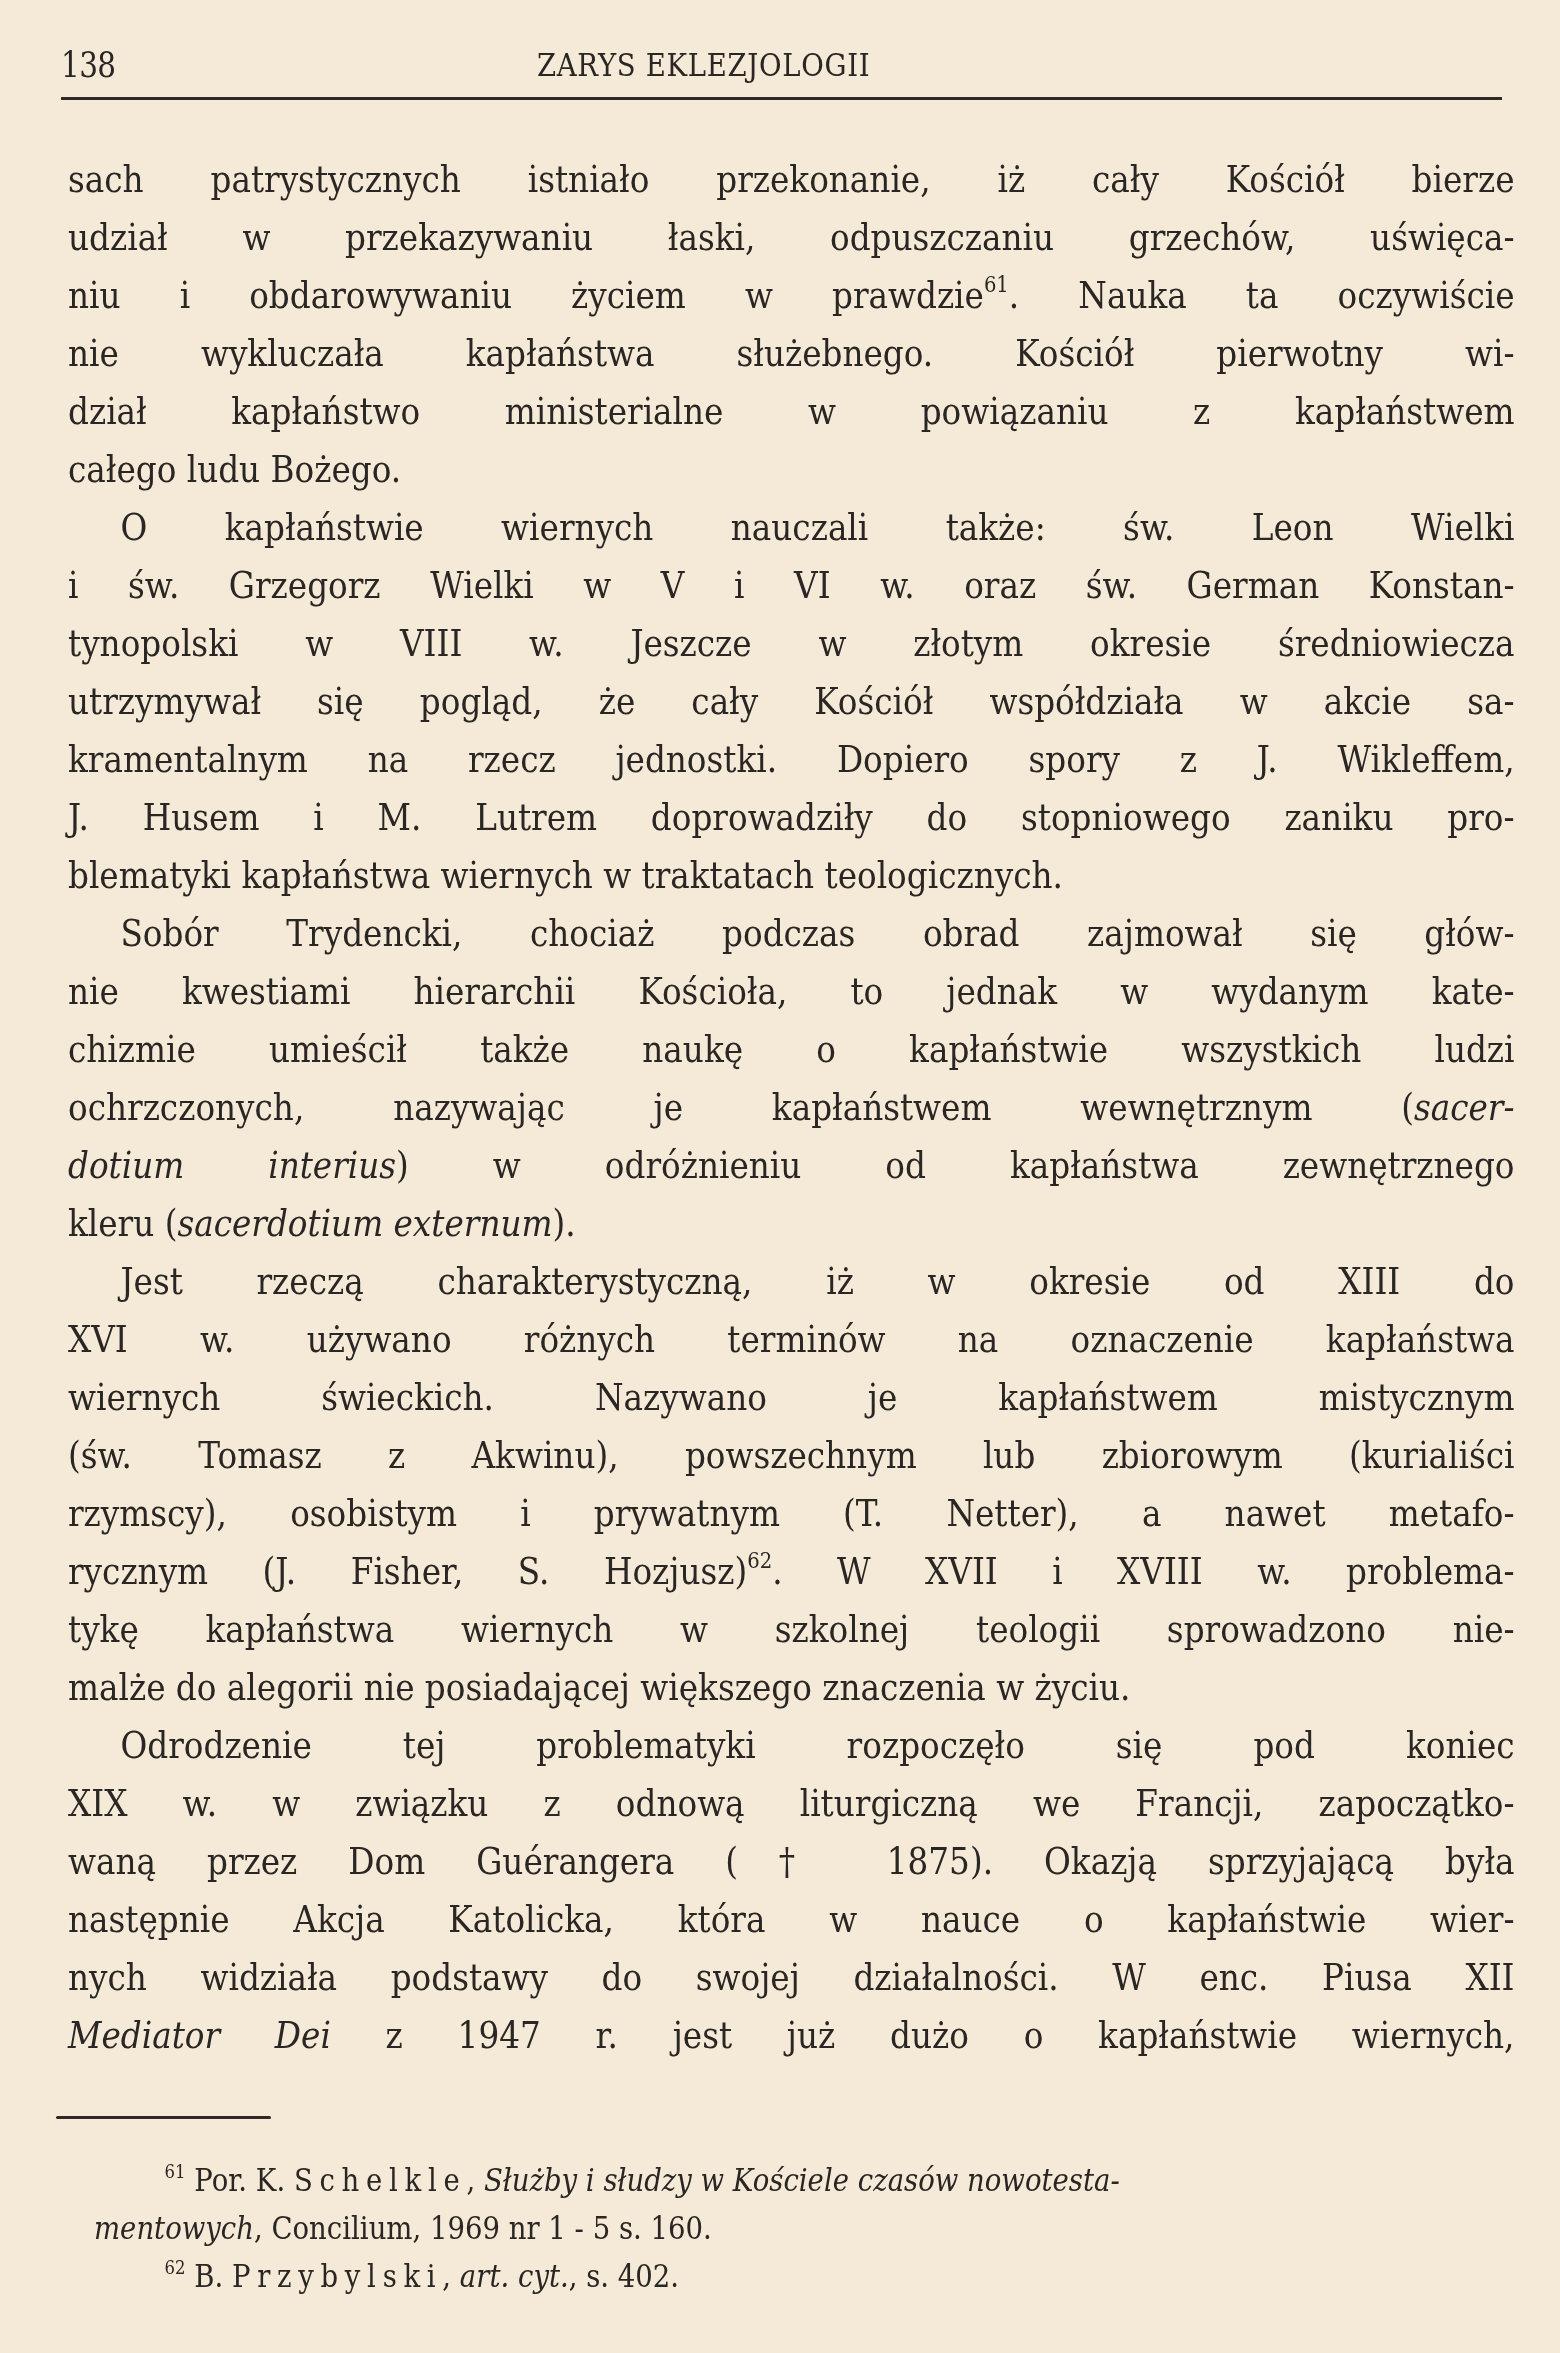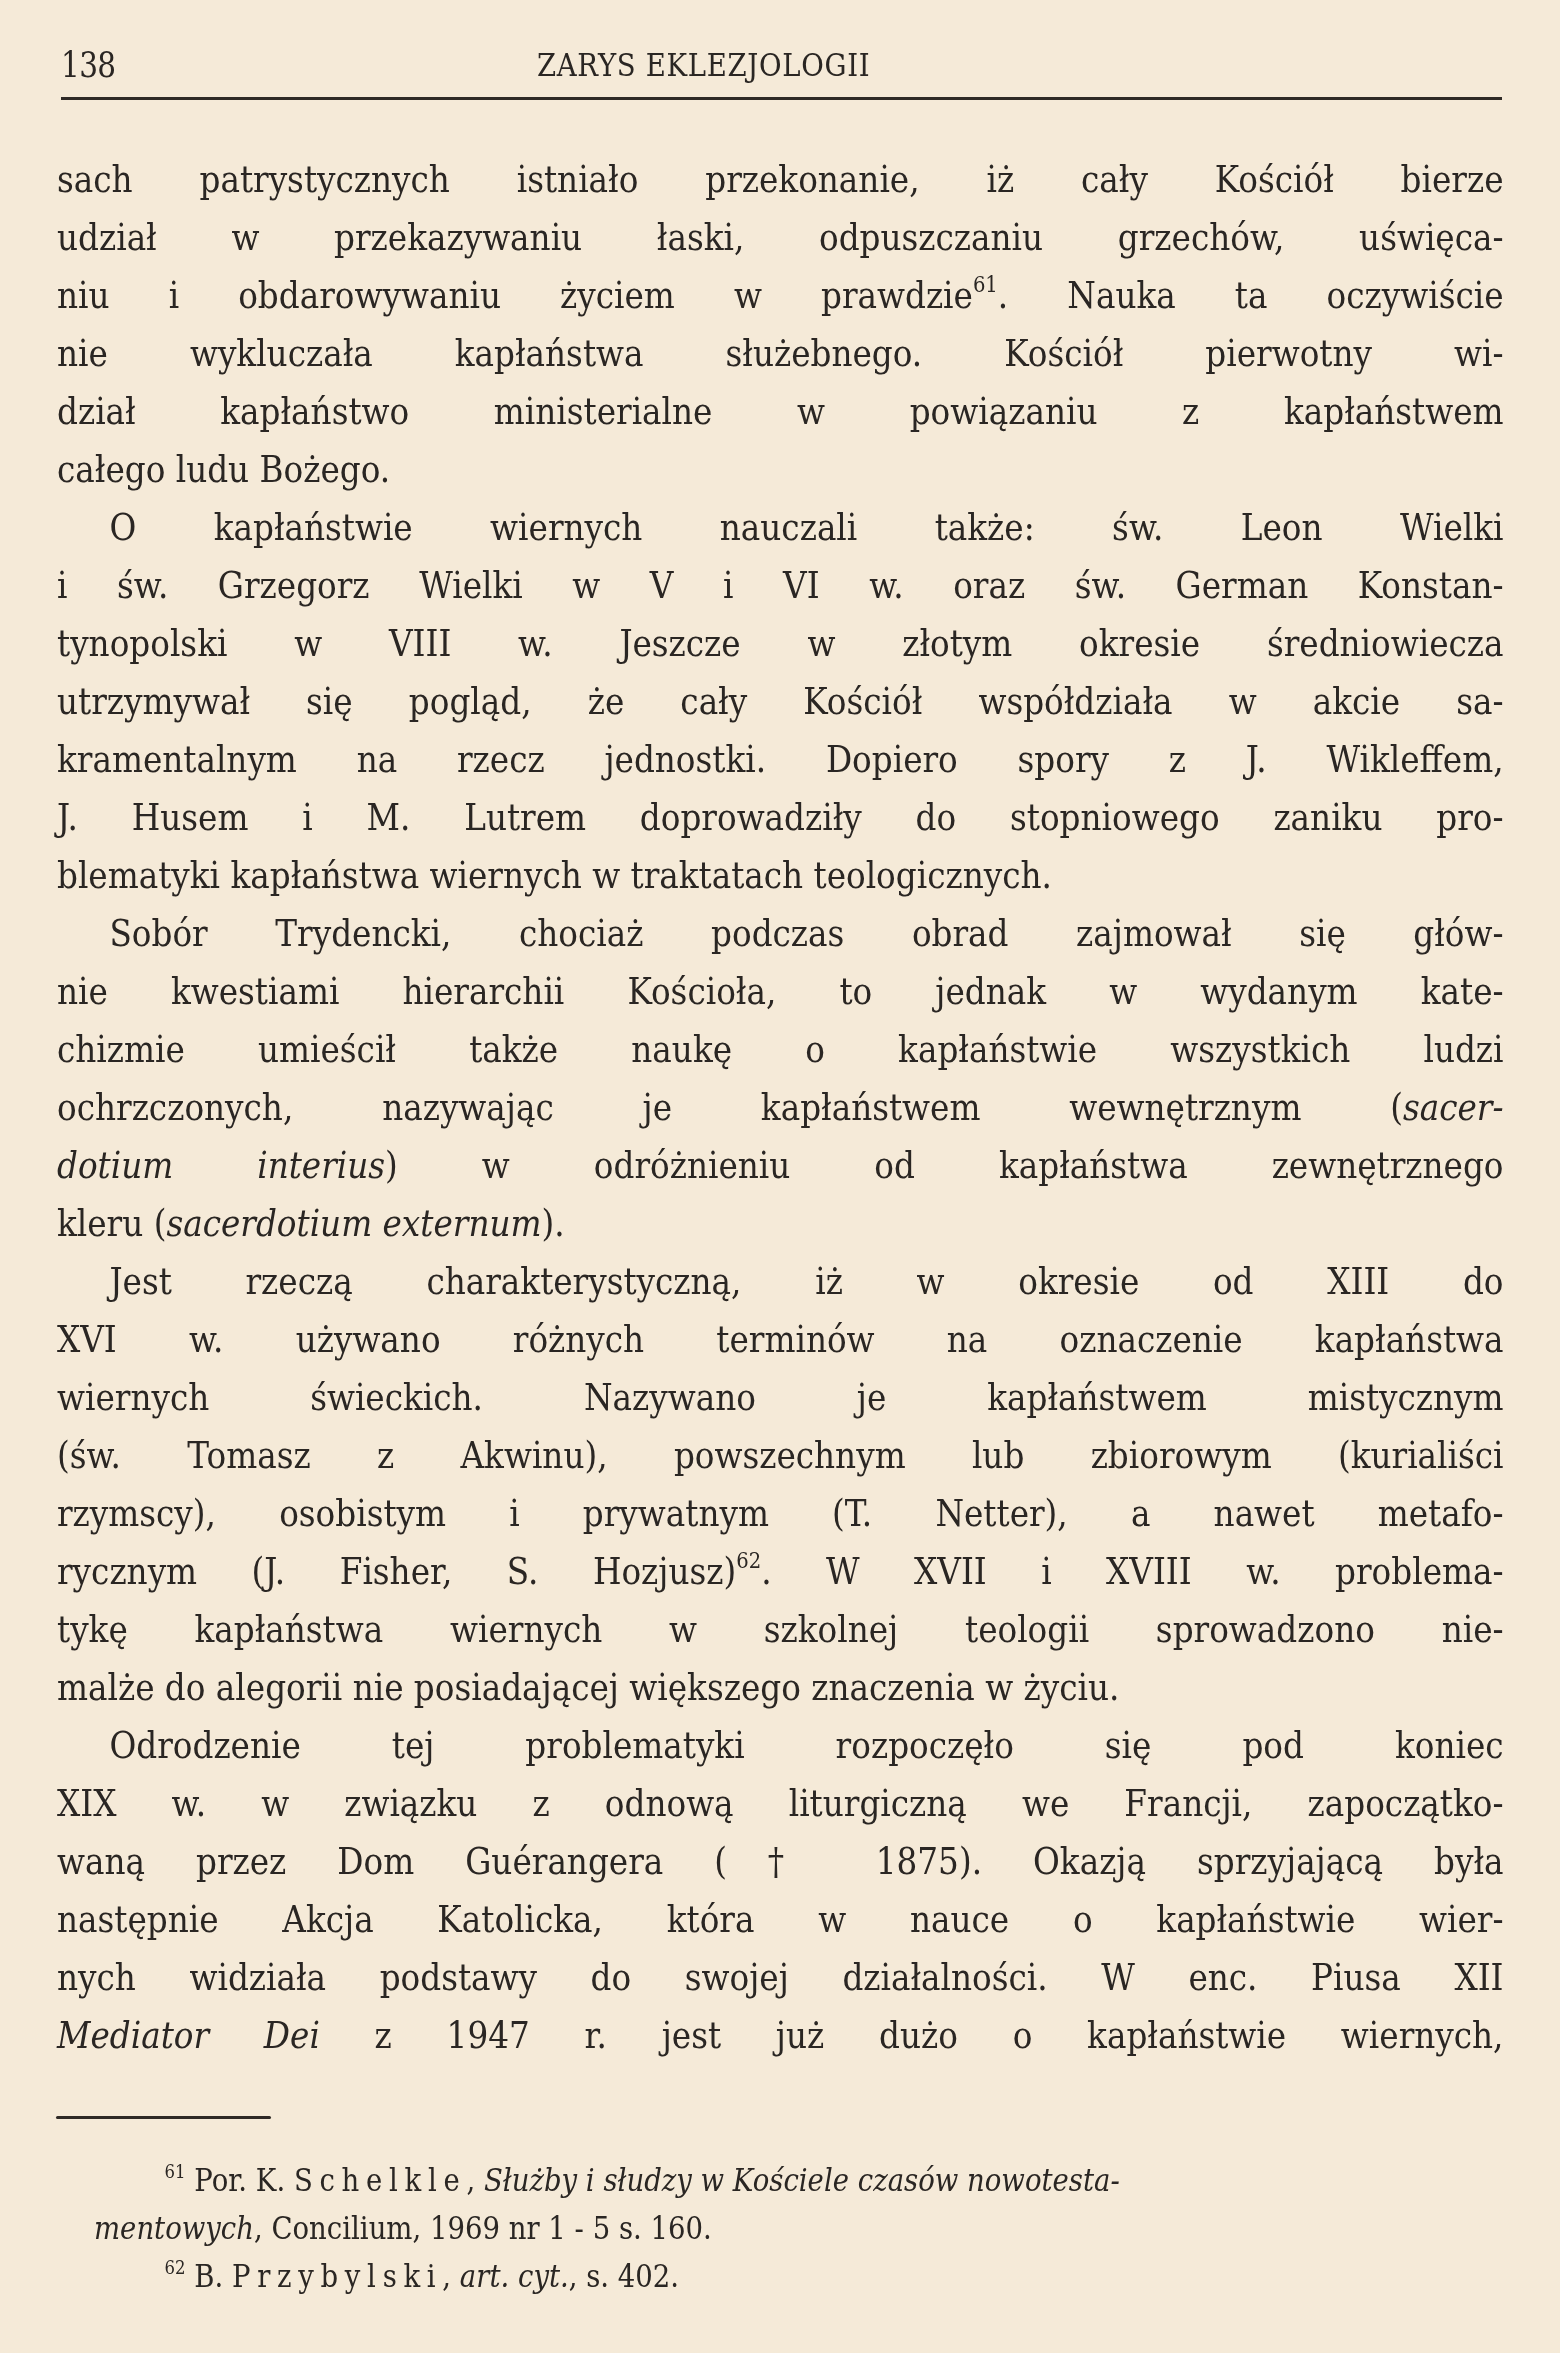--- a/index.html
+++ b/index.html
@@ -23,21 +23,21 @@
   .running-title {
     position: absolute; left: 476px; top: 1.6px;
     font-size: 32px; letter-spacing: 0.8px;
     transform: scaleX(0.86); transform-origin: left top;
   }
   .head-rule {
     position: absolute; left: 61px; top: 97px; width: 1441px; height: 3.1px;
     background: #2f2a26;
   }
   .body-text {
-    position: absolute; left: 57px; top: 150px; width: 1447px;
+    position: absolute; left: 68px; top: 150px; width: 1447px;
   }
   .line {
     height: 58px;
     font-size: 38px;
     line-height: 58px;
     white-space: nowrap;
     text-align: justify;
     text-align-last: justify;
     transform: scaleX(0.86);
     transform-origin: left center;

